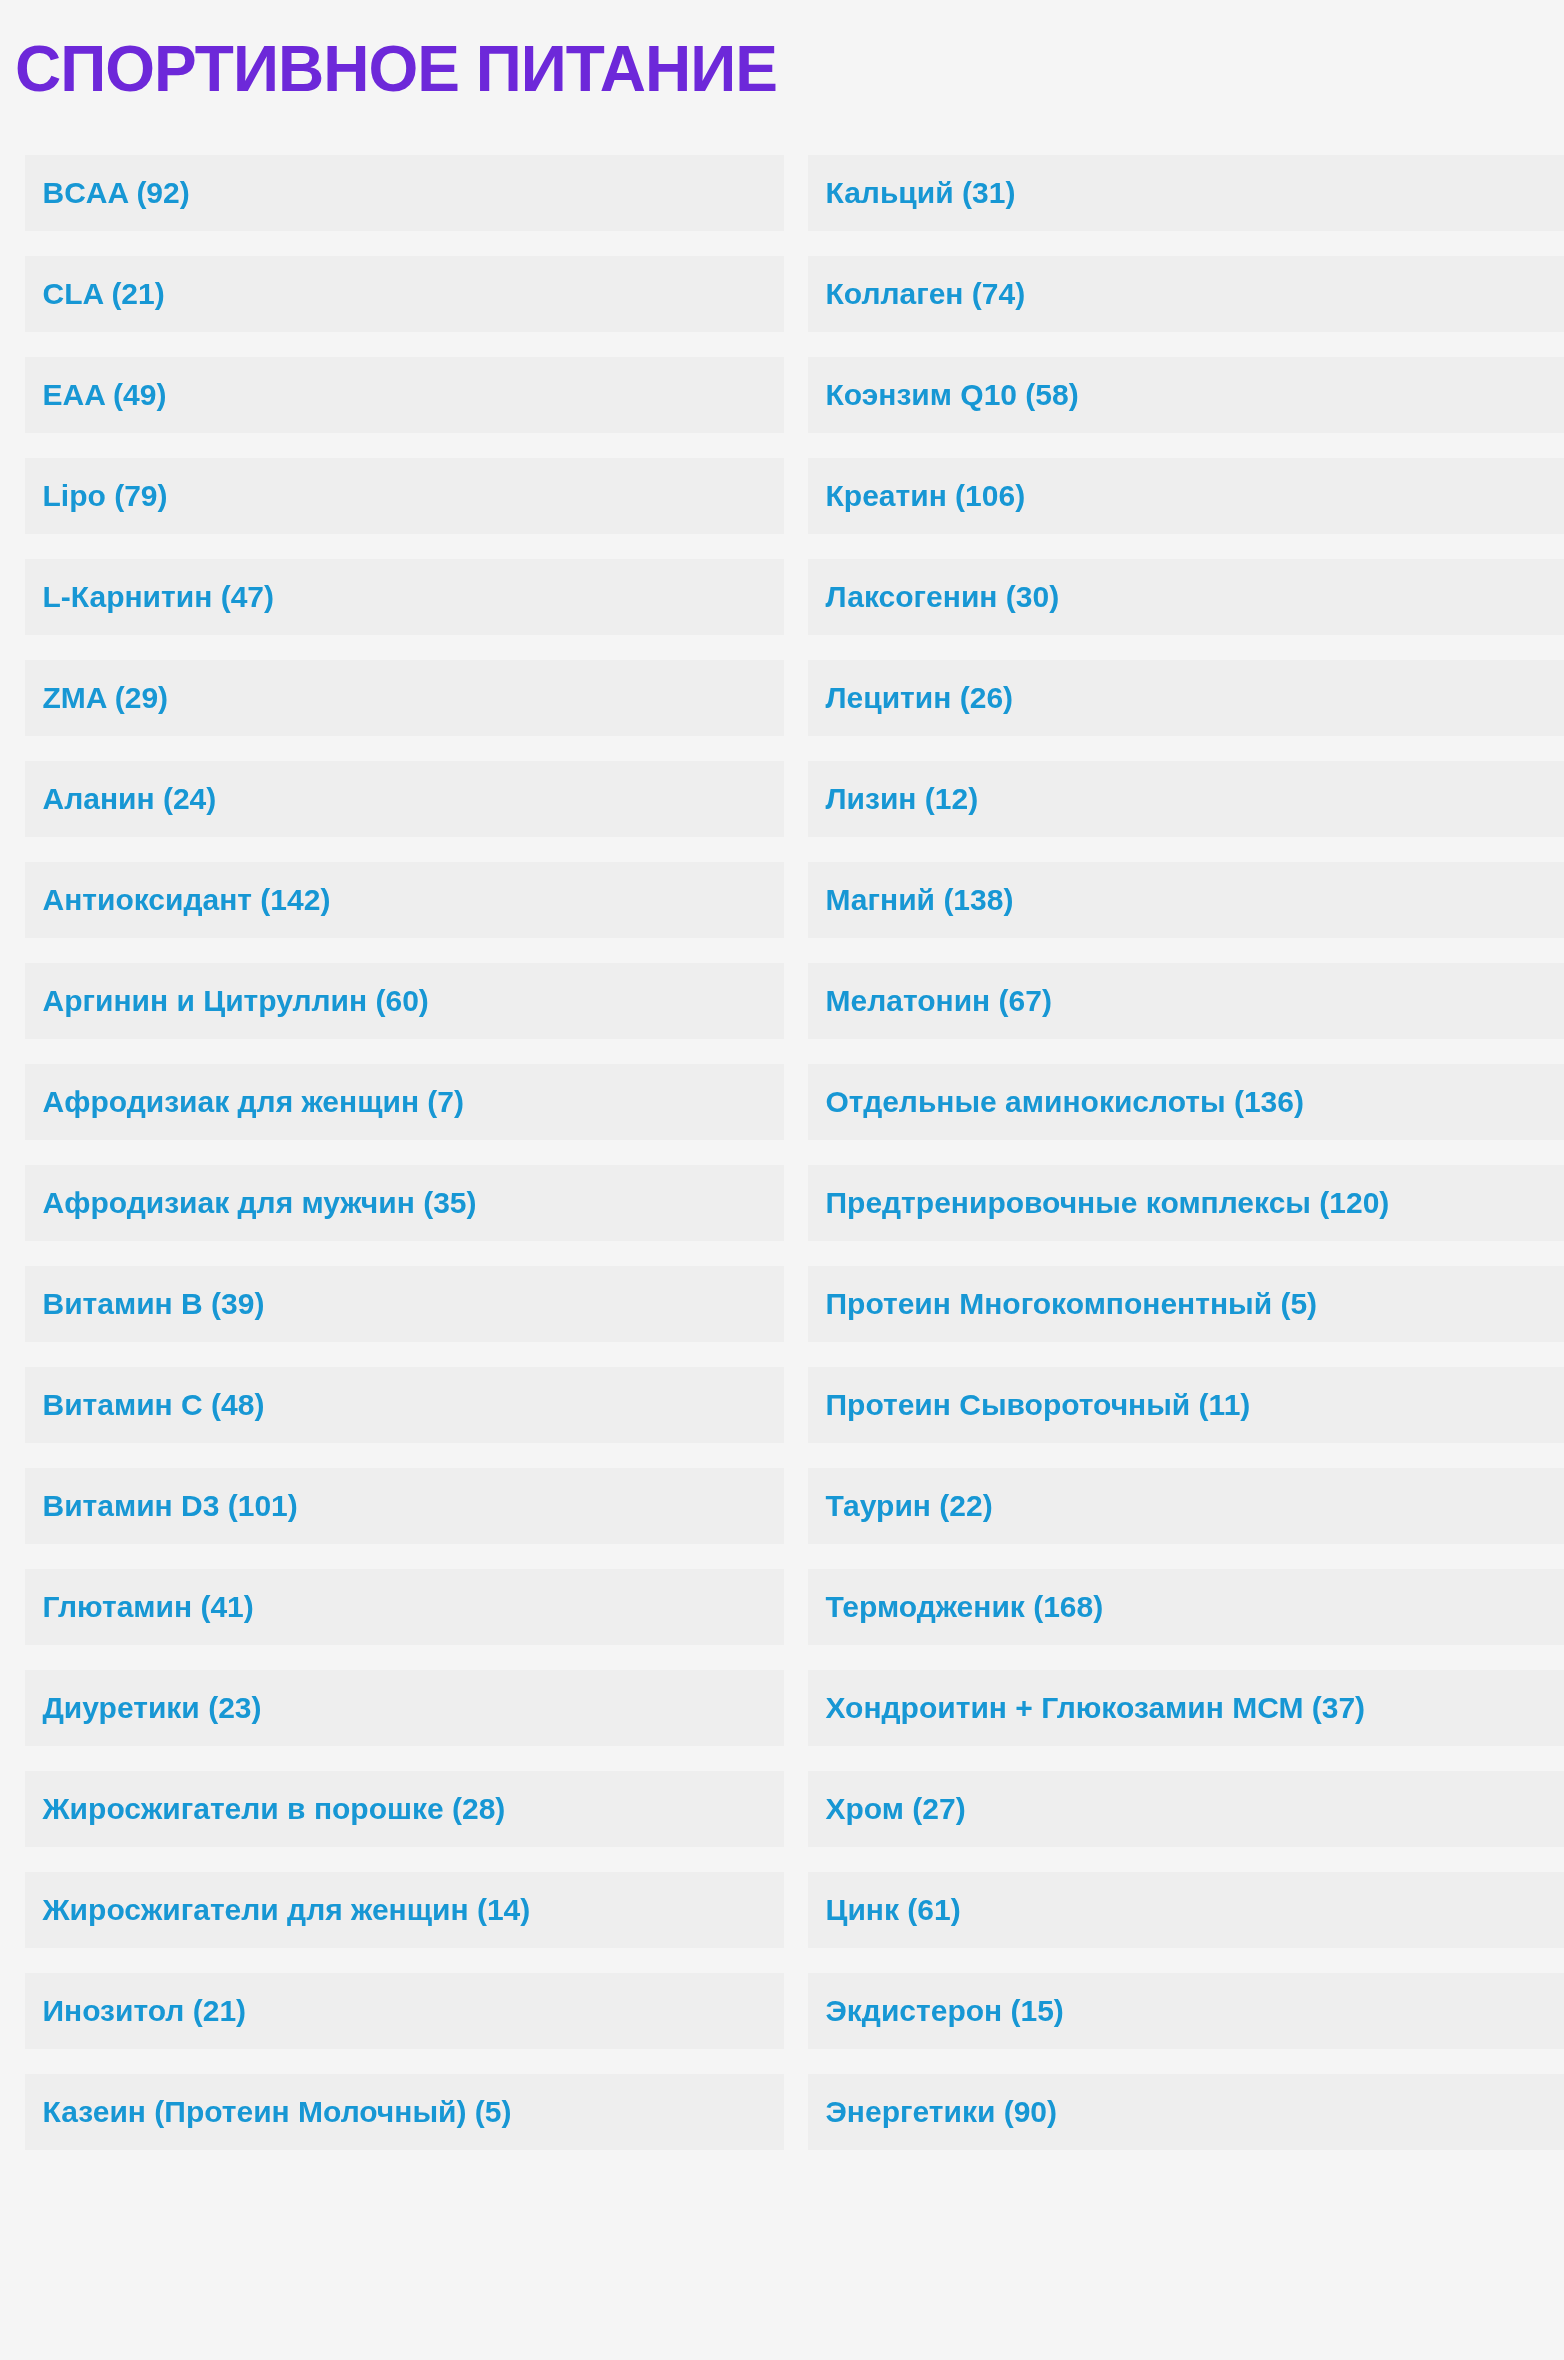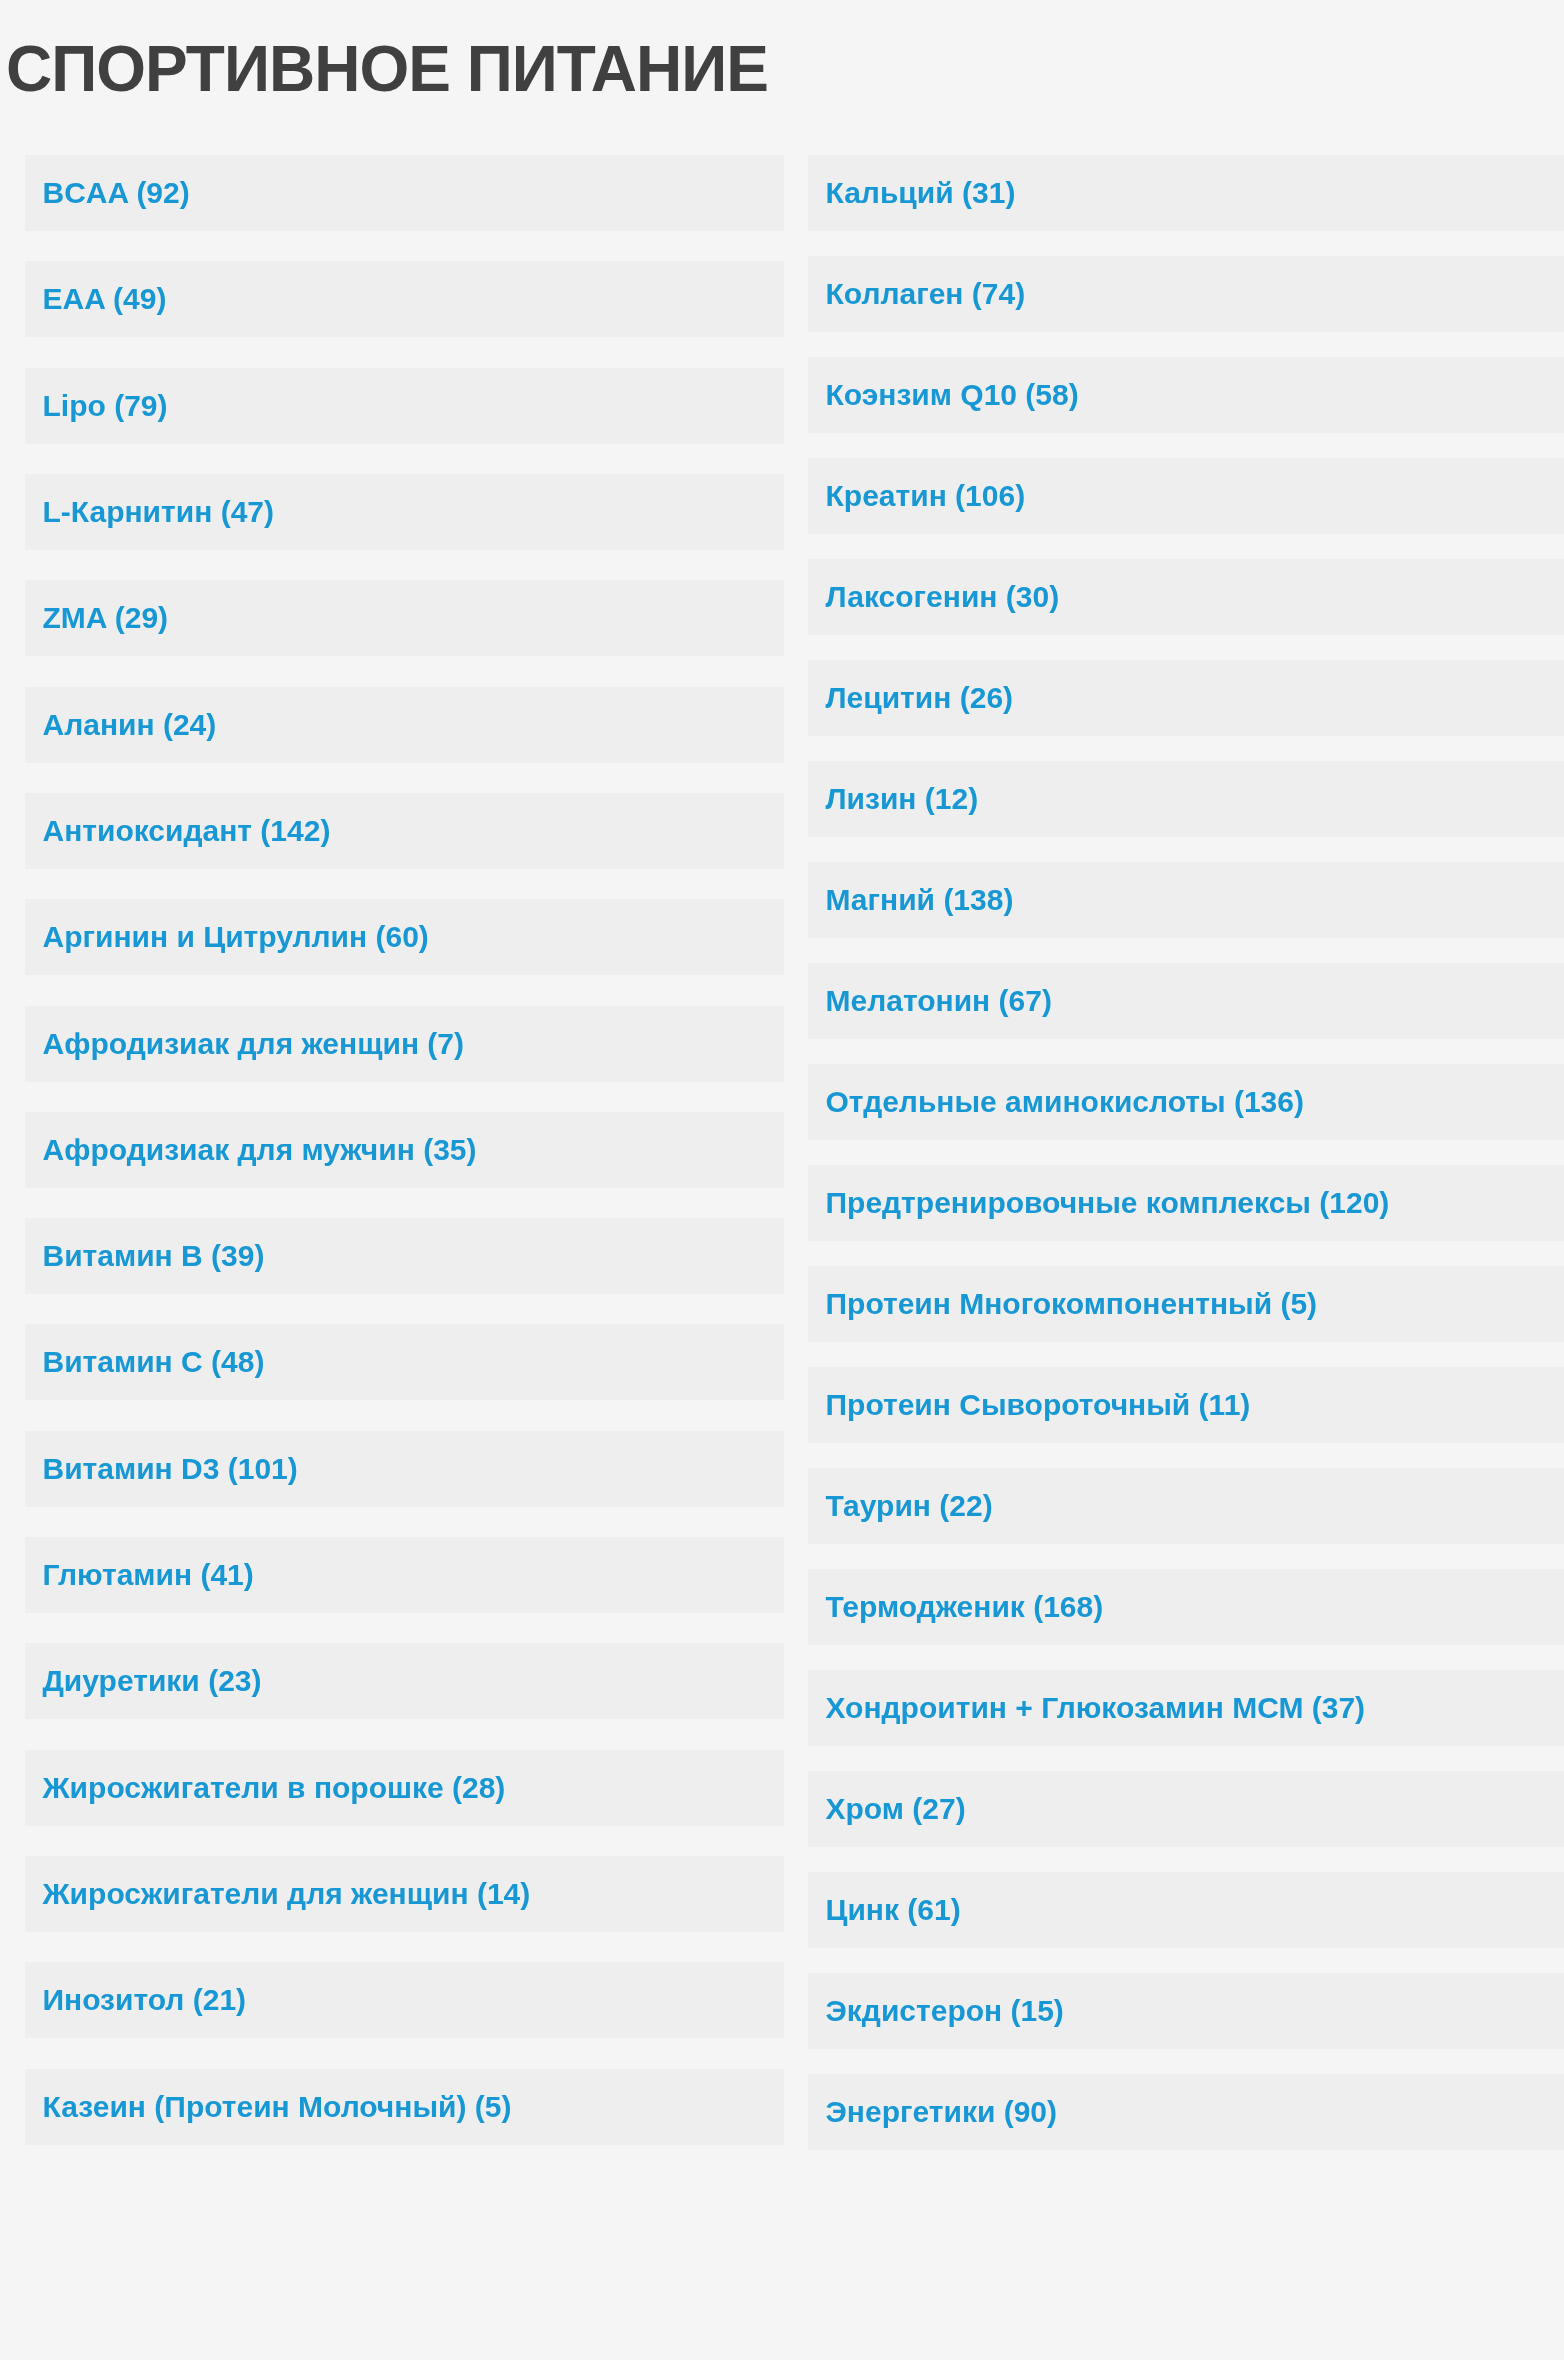--- a/index.html
+++ b/index.html
@@ -7,26 +7,26 @@
     padding: 0;
   }
   body {
     width: 1564px;
     height: 2361px;
     background: #f5f5f5;
     font-family: "Liberation Sans", "DejaVu Sans", sans-serif;
     overflow: hidden;
   }
   .page-title {
-    margin: 35px 0 0 6px;
+    margin: 35px 0 0 15px;
     font-size: 64px;
     line-height: 68px;
     font-weight: 700;
     letter-spacing: -1px;
-    color: #404040;
+    color: #6d28d9;
   }
   .cat-grid {
     margin: 52px 0 0 25px;
     display: grid;
     grid-template-columns: 759px 756px;
     column-gap: 24px;
     row-gap: 25px;
   }
   .cat-col {
     display: grid;
@@ -49,20 +49,21 @@
 </style>
 </head>
 <body>
 
 <h1 class="page-title">СПОРТИВНОЕ ПИТАНИЕ</h1>
 
 <div class="cat-grid">
 
   <div class="cat-col">
     <a class="cat" href="#">BCAA (92)</a>
+    <a class="cat" href="#">CLA (21)</a>
     <a class="cat" href="#">EAA (49)</a>
     <a class="cat" href="#">Lipo (79)</a>
     <a class="cat" href="#">L-Карнитин (47)</a>
     <a class="cat" href="#">ZMA (29)</a>
     <a class="cat" href="#">Аланин (24)</a>
     <a class="cat" href="#">Антиоксидант (142)</a>
     <a class="cat" href="#">Аргинин и Цитруллин (60)</a>
     <a class="cat" href="#">Афродизиак для женщин (7)</a>
     <a class="cat" href="#">Афродизиак для мужчин (35)</a>
     <a class="cat" href="#">Витамин B (39)</a>

